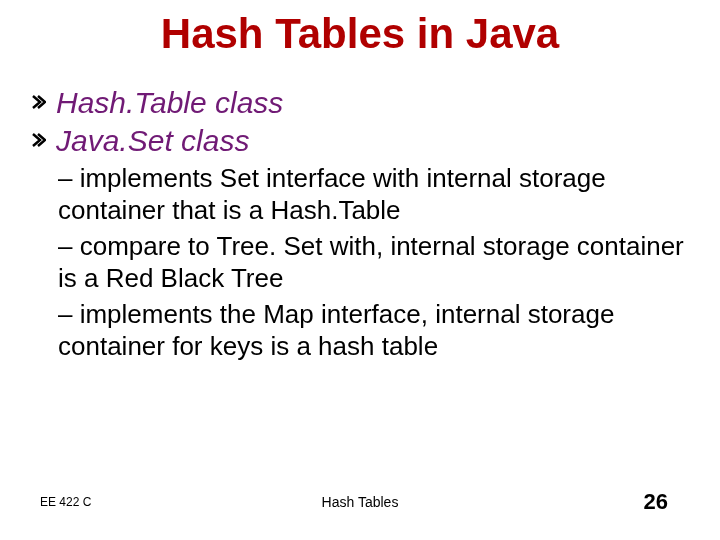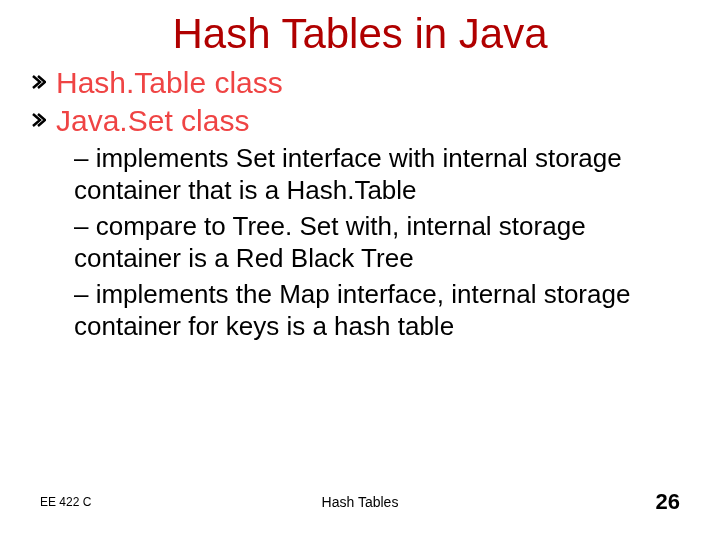--- a/index.html
+++ b/index.html
@@ -1,27 +1,27 @@
 <!DOCTYPE html>
 <html><head>
 <meta charset="utf-8">
 <style>
   * { margin: 0; padding: 0; box-sizing: border-box; }
   html, body { width: 720px; height: 540px; background: #fff; font-family: Arial, Helvetica, sans-serif; }
   .slide { width: 720px; height: 540px; position: relative; padding: 10px 30px 0 30px; }
-  .title { color: #b00000; font-size: 42px; text-align: center; margin-bottom: 8px; font-weight: 400; }
+  .title { color: #b00000; font-size: 42px; text-align: center; margin-bottom: 28px; font-weight: 700; }
   .l1 { display: flex; align-items: flex-start; margin-top: 4px; }
   .l1-bullet { font-size: 22px; color: #000; margin-right: 8px; line-height: 34px; min-width: 18px; }
-  .l1-text { font-size: 30px; color: #ef4444; line-height: 34px; }
-  .l2 { display: flex; align-items: center; margin-left: 44px; margin-top: 4px; }
+  .l1-text { font-size: 30px; color: #701a75; line-height: 34px; font-style: italic; }
+  .l2 { display: flex; align-items: center; margin-left: 28px; margin-top: 4px; }
   .l2-text { font-size: 26px; color: #000; line-height: 32px; }
   .footer { position: absolute; bottom: 30px; left: 0; width: 720px; display: flex; align-items: center; }
   .footer-left { position: absolute; left: 40px; font-size: 12px; color: #000; }
   .footer-center { width: 100%; text-align: center; font-size: 14px; color: #000; }
-  .footer-right { position: absolute; right: 40px; font-size: 22px; color: #000; font-weight: 700; }
+  .footer-right { position: absolute; right: 52px; font-size: 22px; color: #000; font-weight: 700; }
 </style>
 </head>
 <body>
 
 <div class="slide">
   <h1 class="title">Hash Tables in Java</h1>
 
   <div class="l1">
     <div class="l1-bullet">
       <svg width="16" height="16" viewBox="0 0 16 16">

